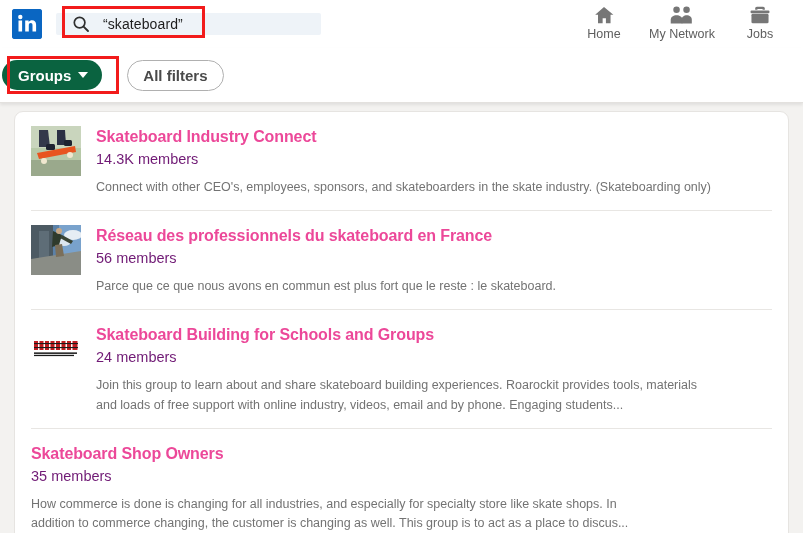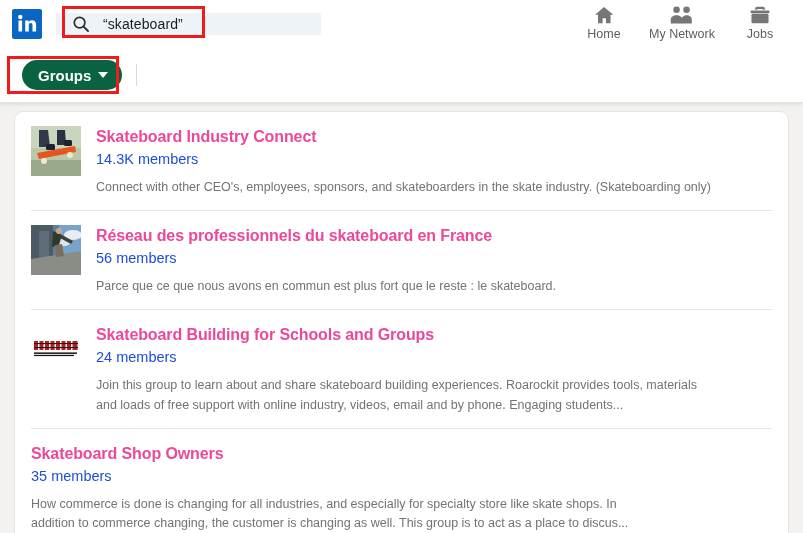--- a/index.html
+++ b/index.html
@@ -83,21 +83,21 @@
     white-space: nowrap;
   }
 
   
   .filterbar {
     position: relative;
     height: 55px;
     background: #ffffff;
     display: flex;
     align-items: center;
-    padding-left: 22px;
+    padding-left: 2px;
     border-bottom: 1px solid #e3e1de;
     box-shadow: 0 2px 3px rgba(0,0,0,.08);
     z-index: 5;
   }
   .btn-groups {
     height: 30px;
     background: #0a6340;
     color: #ffffff;
     border: none;
     border-radius: 16px;
@@ -168,21 +168,21 @@
   .rinfo { flex: 1 1 auto; min-width: 0; padding-top: 1px; }
   .rtitle {
     font-size: 16px;
     font-weight: bold;
     color: #ec4899;
     line-height: 1.25;
     letter-spacing: -.1px;
   }
   .rmembers {
     font-size: 14.5px;
-    color: #1d4ed8;
+    color: #701a75;
     margin-top: 3px;
     line-height: 1.3;
   }
   .rdesc {
     font-size: 12.5px;
     color: #737373;
     margin-top: 9px;
     line-height: 1.55;
     max-width: 615px;
   }
@@ -248,20 +248,21 @@
 
   </div>
 </div>
 
 <div class="filterbar">
   <button class="btn-groups">
     <span>Groups</span>
     <span class="caret-down"></span>
   </button>
   <span class="vdivider"></span>
+  <button class="btn-allfilters">All filters</button>
 </div>
 
 <div class="content">
   <div class="results-card">
 
     <div class="result-row">
       <span class="thumb">
         <svg width="50" height="50" viewBox="0 0 50 50" aria-hidden="true">
           <rect width="50" height="50" fill="#b7c9a8"></rect>
           <rect x="0" y="0" width="50" height="22" fill="#c9d5bd"></rect>

